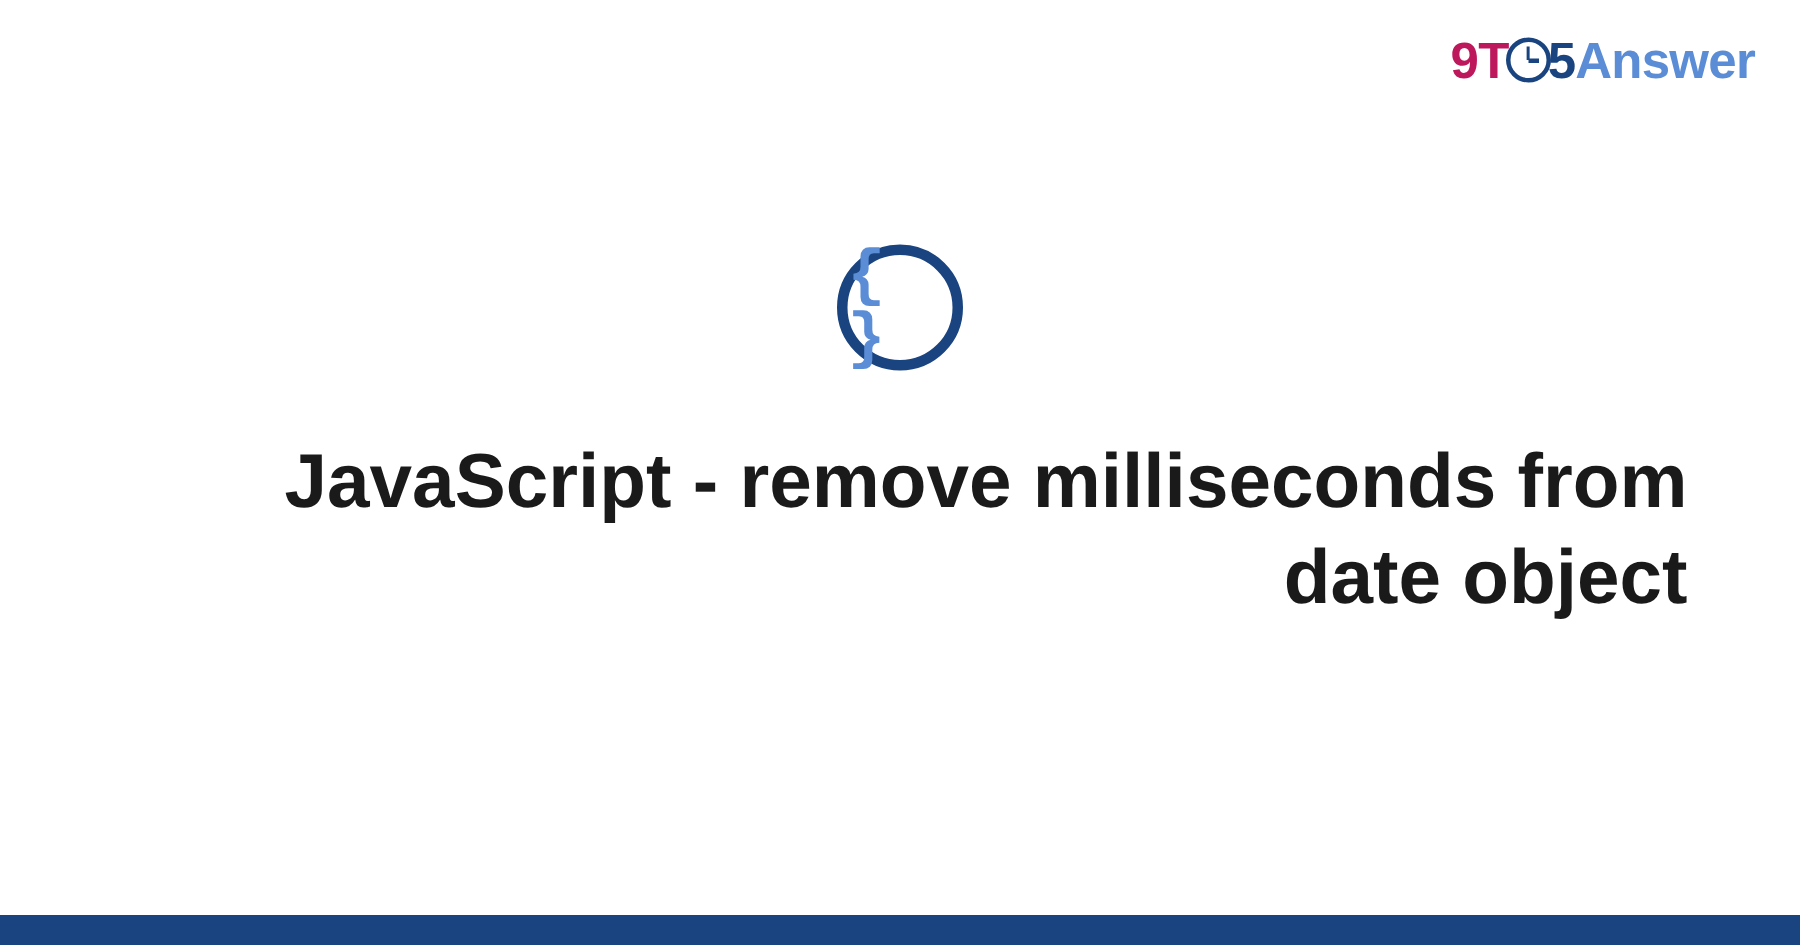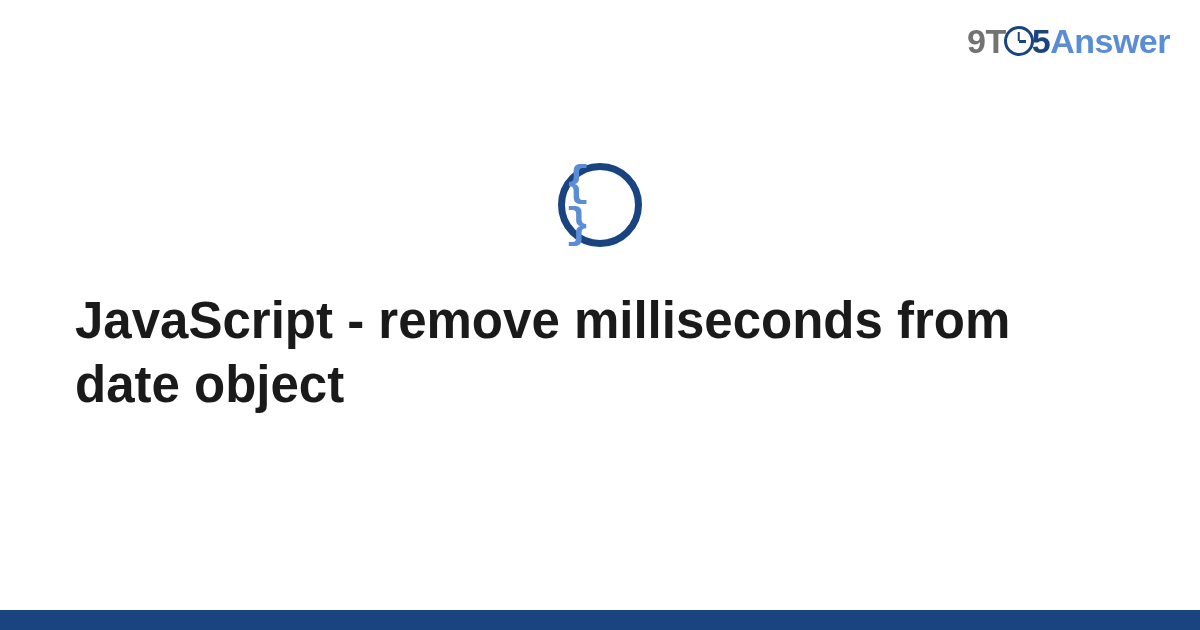--- a/index.html
+++ b/index.html
@@ -17,21 +17,21 @@
   }
   .brand-logo {
     position: absolute;
     top: 22px;
     right: 30px;
     font-size: 34px;
     font-weight: 700;
     letter-spacing: -0.5px;
   }
   .brand-9t {
-    color: #737373;
+    color: #be185d;
   }
   .brand-clock {
     display: inline-flex;
     align-items: center;
     justify-content: center;
     width: 30px;
     height: 30px;
     border: 3px solid #1a4480;
     border-radius: 50%;
     position: relative;
@@ -91,21 +91,21 @@
     font-weight: 700;
     color: #5b8dd6;
     letter-spacing: 4px;
     font-family: 'Courier New', monospace;
     line-height: 1;
   }
   .title {
     font-size: 51px;
     font-weight: 700;
     color: #1a1a1a;
-    text-align: left;
+    text-align: right;
     line-height: 1.25;
     max-width: 1050px;
   }
   .footer-bar {
     position: absolute;
     bottom: 0;
     left: 0;
     width: 100%;
     height: 20px;
     background: #1a4480;

